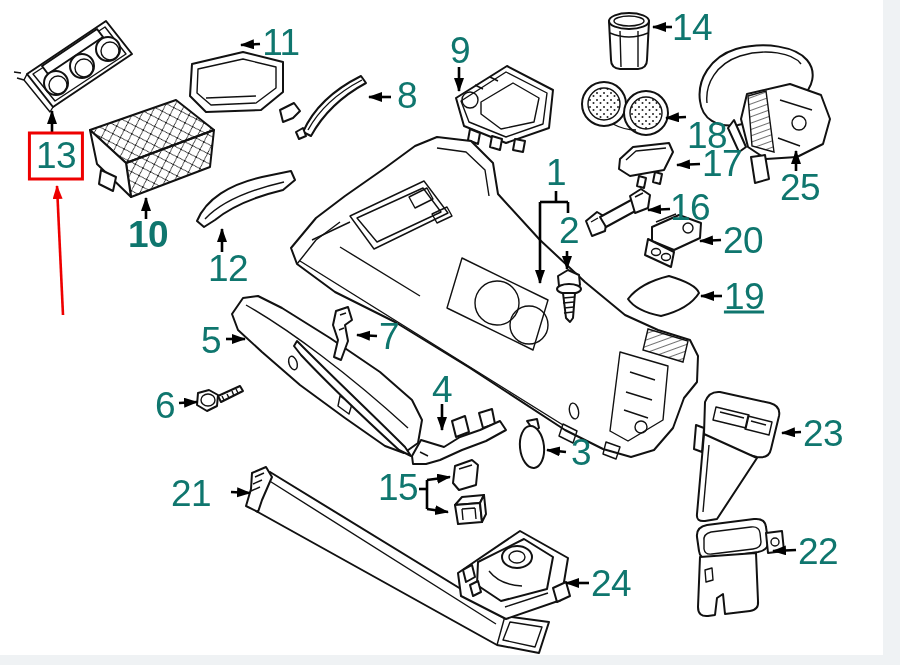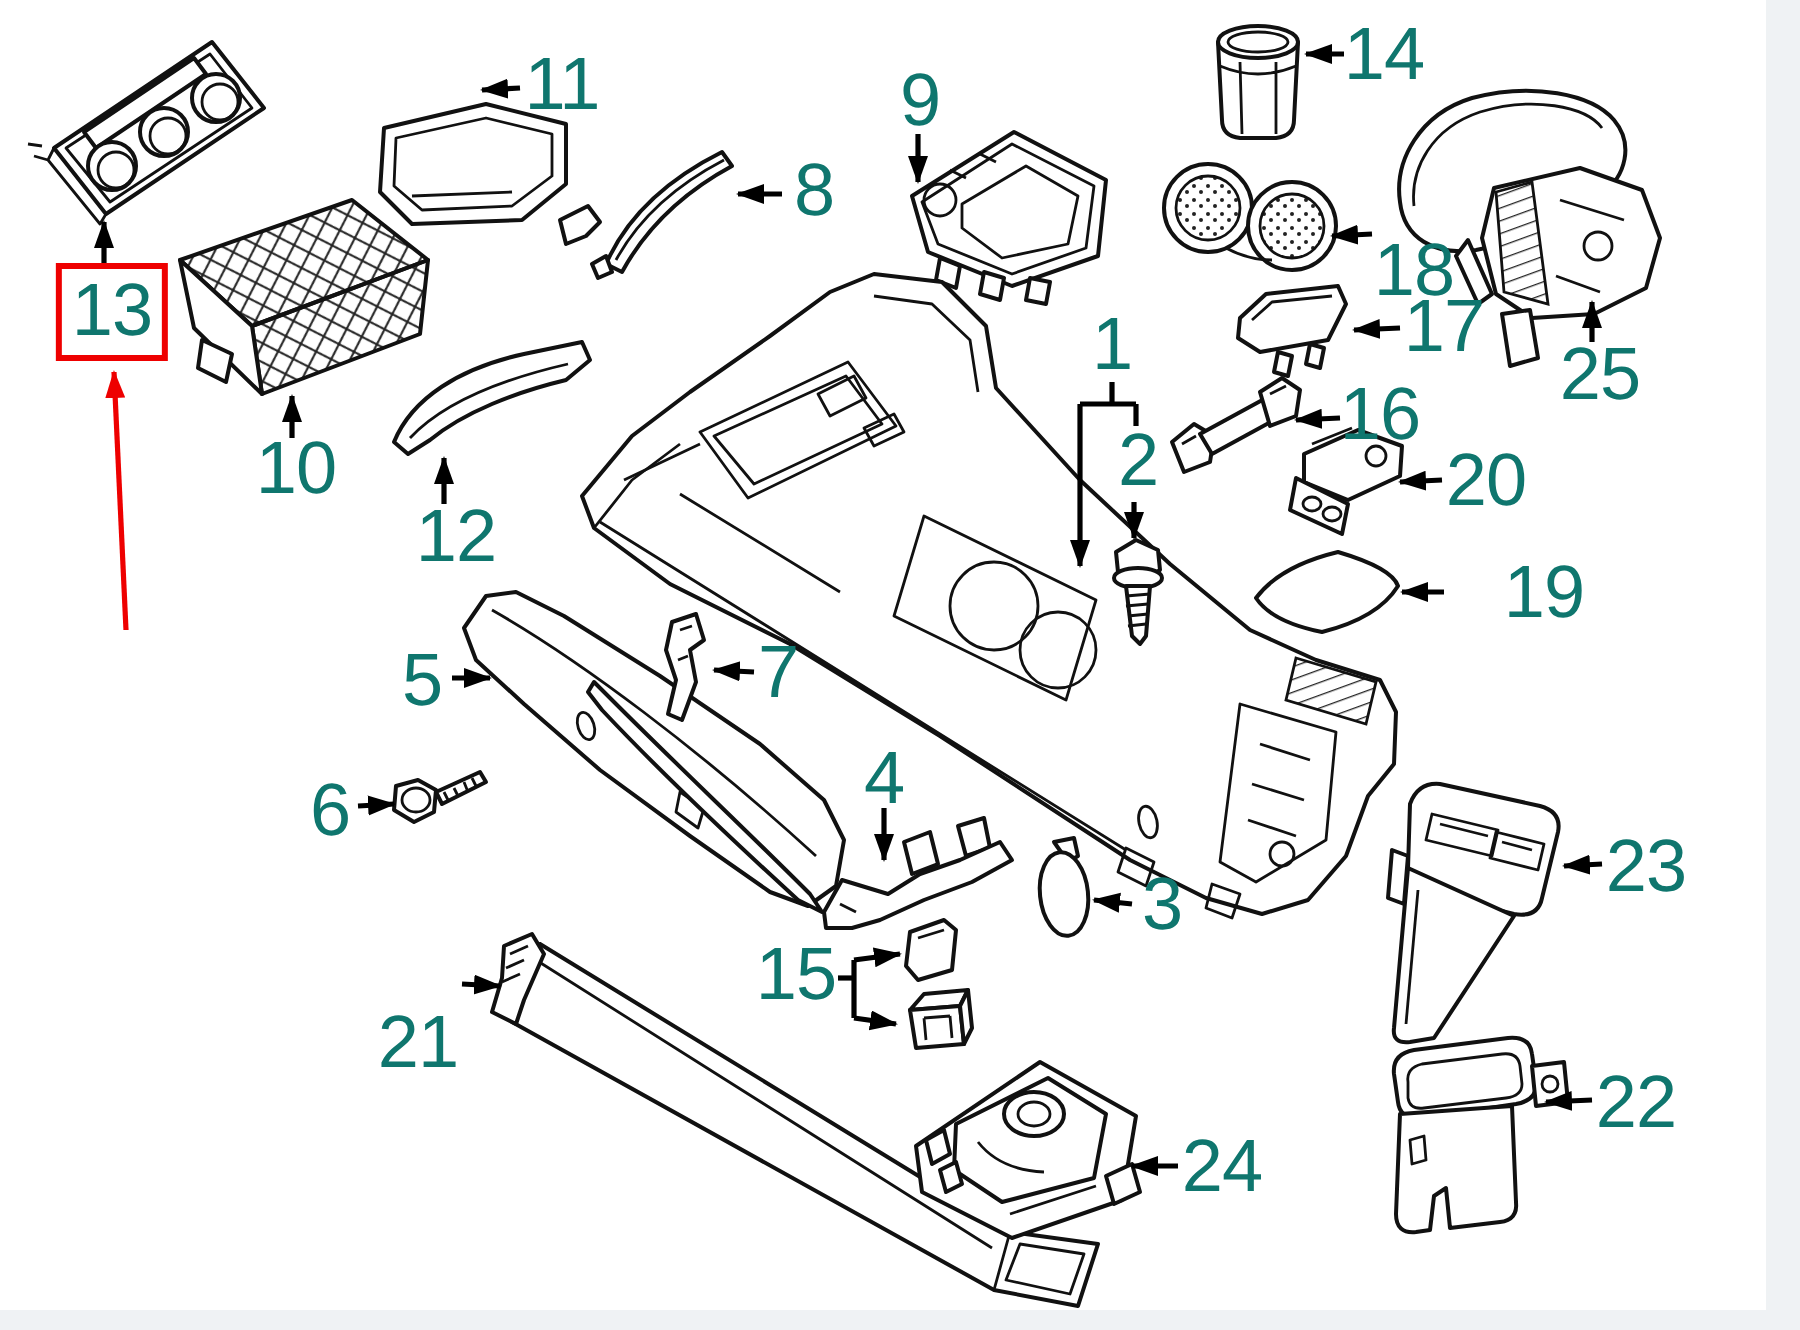--- a/index.html
+++ b/index.html
@@ -293,30 +293,30 @@
   <div id="callout-layer">
       <div class="callout" style="left: 556px; top: 172px;">1</div>
       <div class="callout" style="left: 569px; top: 230px;">2</div>
       <div class="callout" style="left: 581px; top: 452px;">3</div>
       <div class="callout" style="left: 442px; top: 389px;">4</div>
       <div class="callout" style="left: 211px; top: 340px;">5</div>
       <div class="callout" style="left: 165px; top: 405px;">6</div>
       <div class="callout" style="left: 389px; top: 336px;">7</div>
       <div class="callout" style="left: 407px; top: 95px;">8</div>
       <div class="callout" style="left: 460px; top: 50px;">9</div>
-      <div class="callout" style="left: 148px; top: 234px;">10</div>
+      <div class="callout" style="left: 148px; top: 234px; font-weight: bold;">10</div>
       <div class="callout" style="left: 281px; top: 42px;">11</div>
       <div class="callout" style="left: 228px; top: 268px;">12</div>
       <div class="callout boxed" style="left: 56px; top: 156px; border-color: rgb(238, 0, 0);">13</div>
       <div class="callout" style="left: 692px; top: 27px;">14</div>
       <div class="callout" style="left: 398px; top: 487px; text-align: center;">15</div>
       <div class="callout" style="left: 690px; top: 207px; text-align: center;">16</div>
       <div class="callout" style="left: 722px; top: 163px;">17</div>
       <div class="callout" style="left: 707px; top: 116px; margin-top: 19px;">18</div>
-      <div class="callout" style="left: 772px; top: 296px;">19</div>
+      <div class="callout" style="left: 744px; top: 296px; text-decoration: underline;">19</div>
       <div class="callout" style="left: 743px; top: 240px;">20</div>
-      <div class="callout" style="left: 209px; top: 493px; margin-top: 28px;">21</div>
+      <div class="callout" style="left: 191px; top: 493px;">21</div>
       <div class="callout" style="left: 818px; top: 551px;">22</div>
       <div class="callout" style="left: 823px; top: 433px;">23</div>
       <div class="callout" style="left: 611px; top: 583px;">24</div>
       <div class="callout" style="left: 800px; top: 187px;">25</div>
     </div>
 </div>
 
 </body></html>

